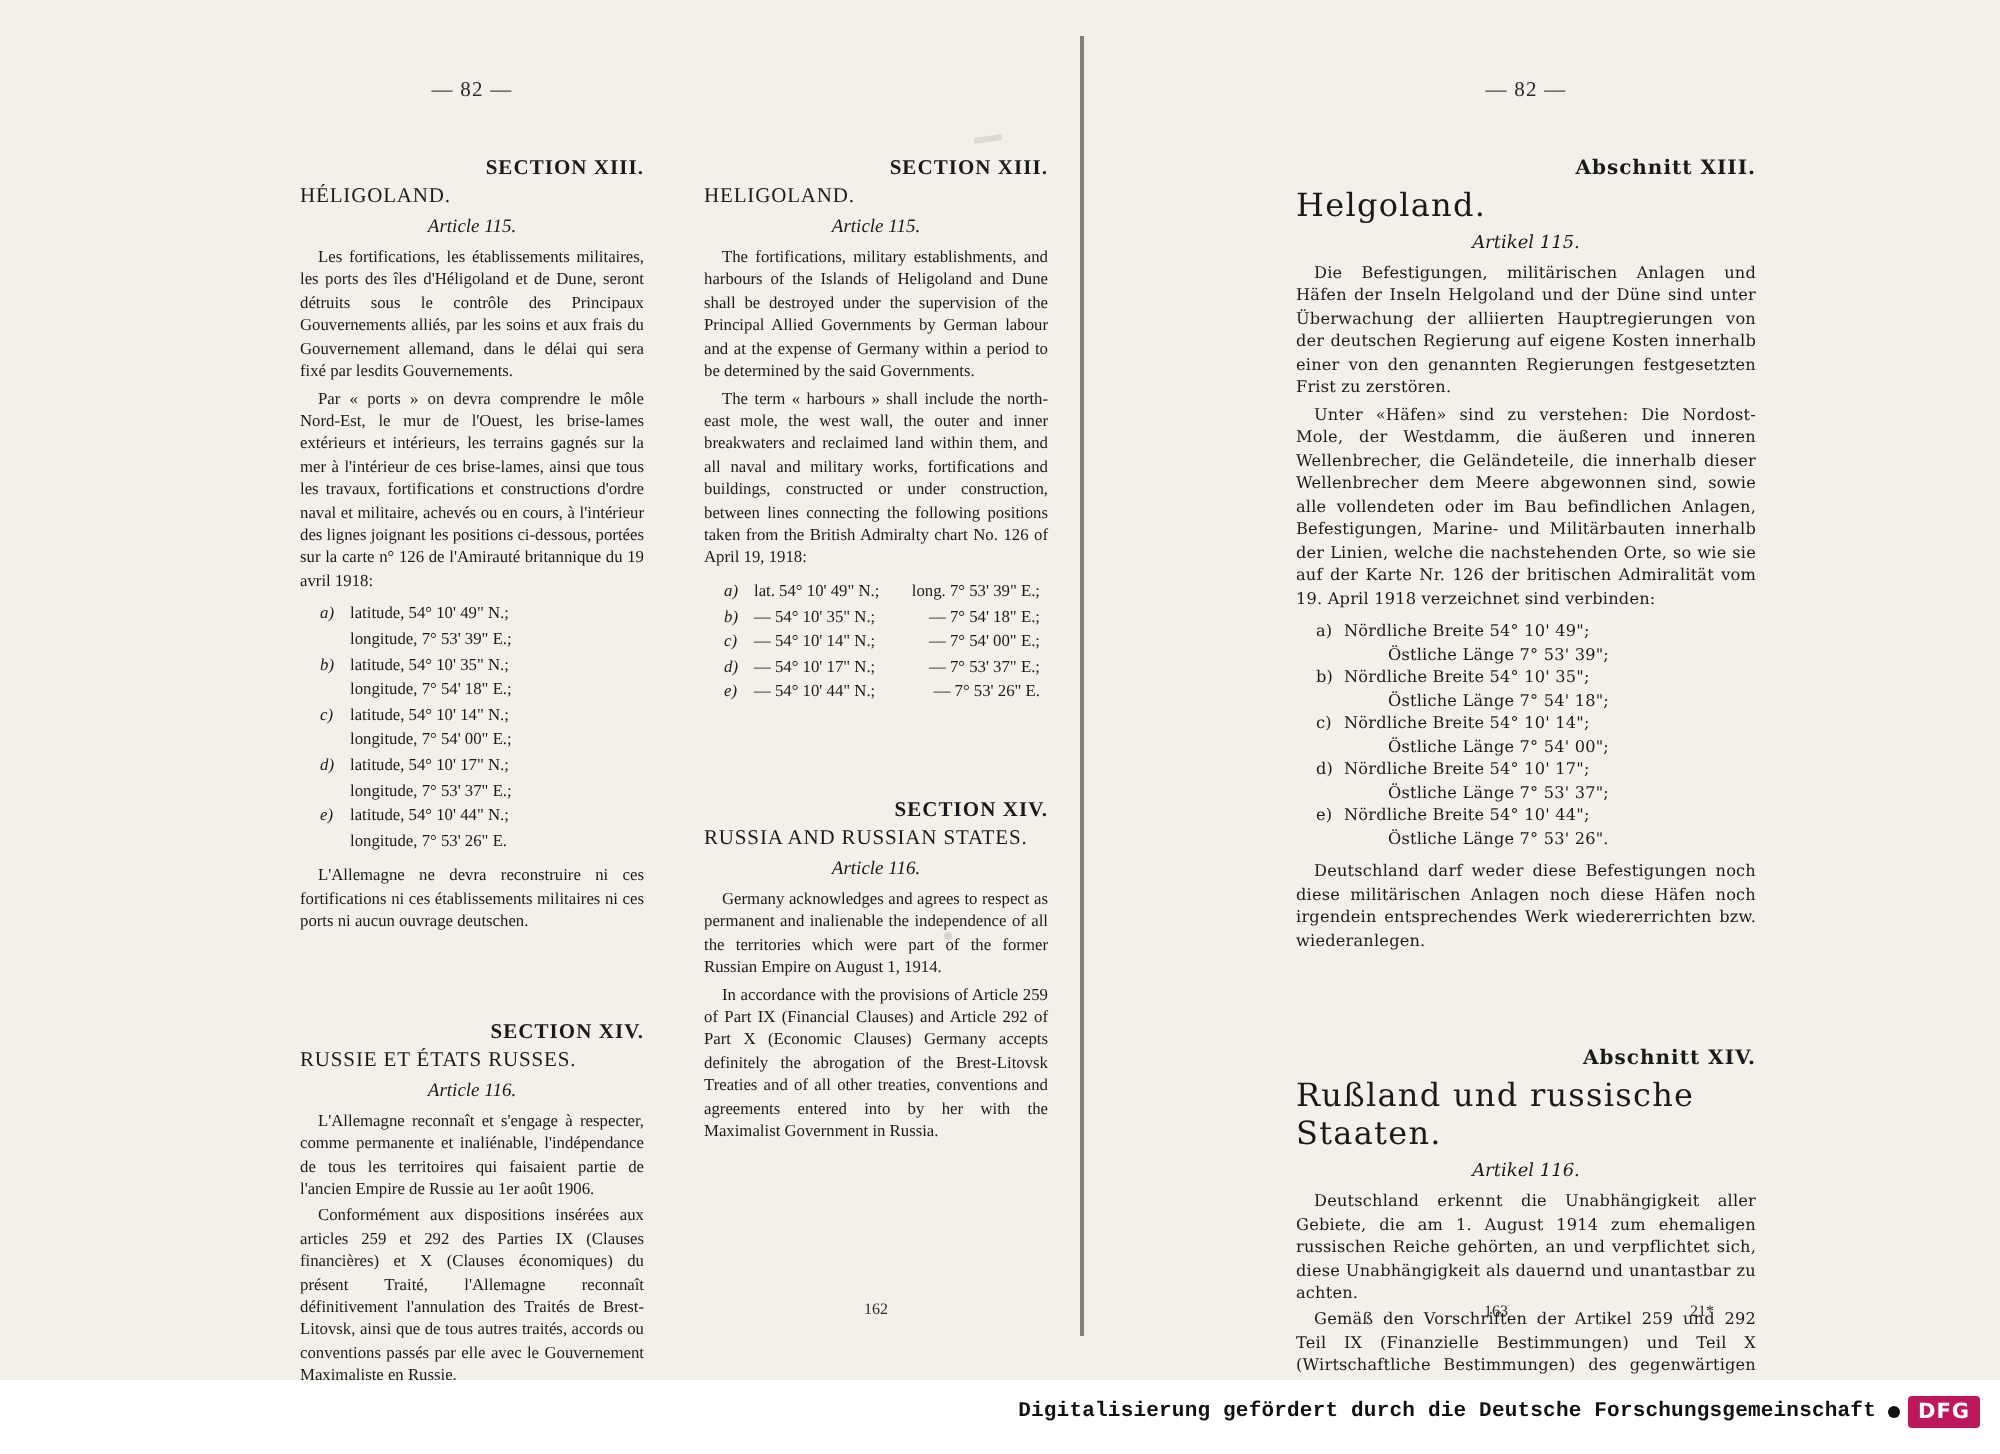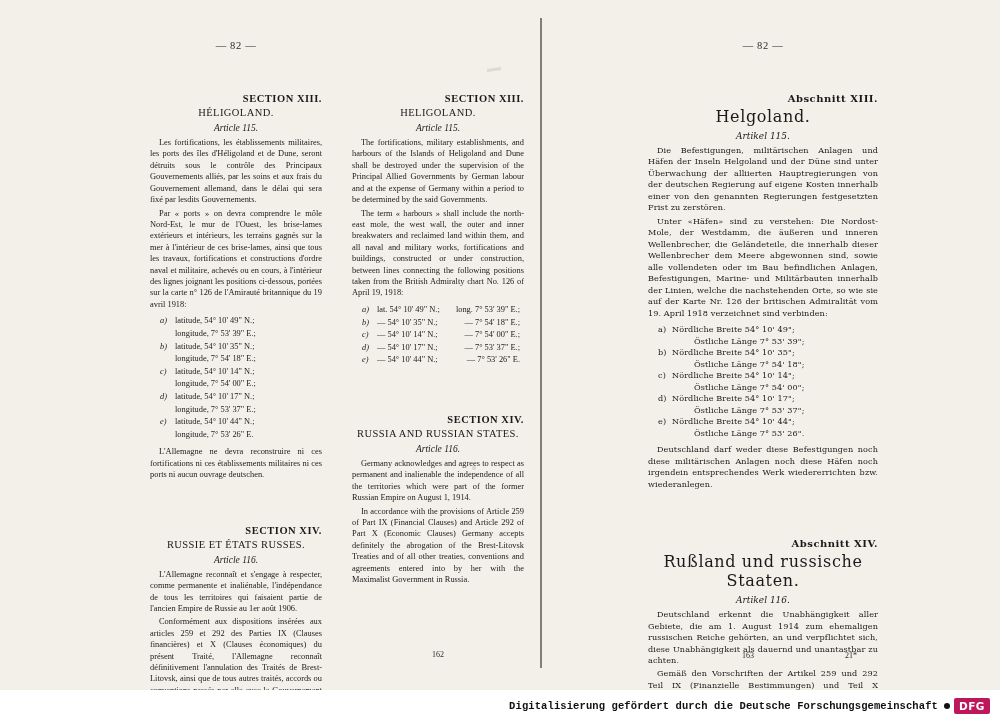--- a/index.html
+++ b/index.html
@@ -47,33 +47,33 @@
     top: 40px;
   }
   .col-fr { left: 150px; width: 172px; }
   .col-en { left: 352px; width: 172px; }
   .col-de { left: 648px; width: 230px; }
 
   .folio {
     text-align: center;
     font-size: 10.5px;
     letter-spacing: .06em;
-    margin-bottom: 42px;
+    margin-bottom: 28px;
     color: #2a2a2a;
   }
   .sec-title {
     text-align: right;
     font-size: 10.5px;
     font-weight: bold;
     letter-spacing: .05em;
     margin-top: 24px;
     margin-bottom: 3px;
   }
   .sec-sub {
-    text-align: center;
+    text-align: left;
     font-size: 10.5px;
     letter-spacing: .04em;
     margin-bottom: 5px;
   }
   .art-head {
     text-align: center;
     font-size: 9.5px;
     font-style: italic;
     margin-bottom: 4px;
   }

